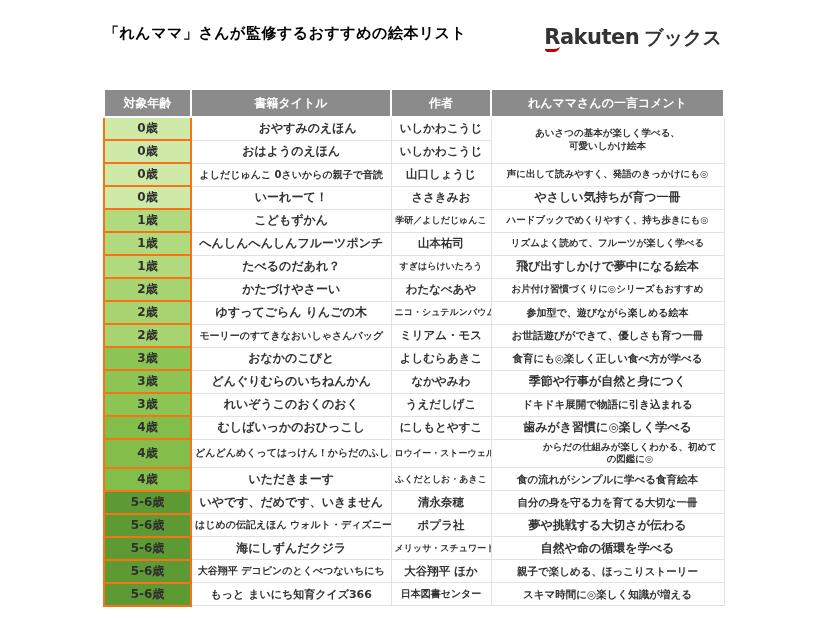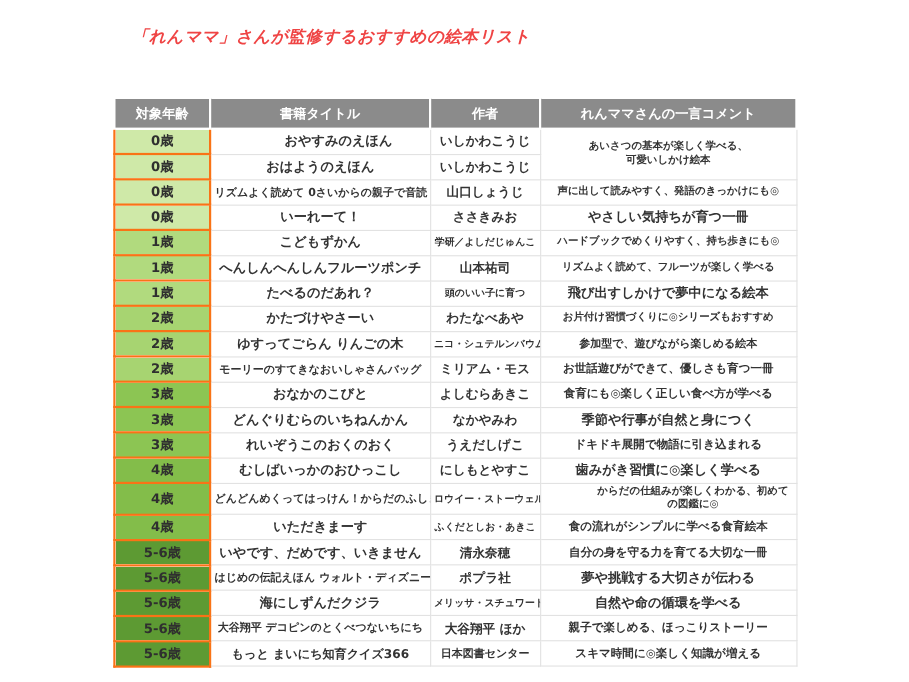--- a/index.html
+++ b/index.html
@@ -2,22 +2,22 @@
 <html><head>
 <meta charset="utf-8">
 <style>
   * { margin:0; padding:0; box-sizing:border-box; }
   body { background:#fff; font-family:"DejaVu Sans", sans-serif; }
   .page {
     position:relative; width:826px; height:620px; background:#ffffff;
     overflow:hidden; color:#333;
   }
   .page-title {
-    position:absolute; left:120px; top:24px;
-    font-size:15px; font-weight:bold; color:#ef4444; letter-spacing:0.5px;font-style:italic;
+    position:absolute; left:104px; top:24px;
+    font-size:15px; font-weight:bold; color:#000000; letter-spacing:0.5px;
   }
   .logo {
     position:absolute; top:25px; right:104px;
     font-weight:bold; white-space:nowrap;
   }
   .logo .brand {
     position:relative; font-size:21px; letter-spacing:-0.5px;
   }
   .logo .brand .swoosh {
     position:absolute; left:1px; bottom:-3px; width:15px; height:6px;
@@ -58,20 +58,23 @@
     font-size:6px; font-weight:normal; letter-spacing:1px; color:#555;
   }
 </style>
 </head>
 <body>
 
 <div class="page">
 
   <div class="page-title">「れんママ」さんが監修するおすすめの絵本リスト</div>
 
+  <div class="logo">
+    <span class="brand"><span>Rakuten</span><span class="swoosh"></span></span><span class="suffix">ブックス</span>
+  </div>
 
   <table class="book-table">
     <colgroup>
       <col class="c-age">
         <col class="c-title">
         <col class="c-author">
         <col class="c-comment">
     </colgroup>
     <thead>
       <tr>
@@ -89,21 +92,21 @@
           <td class="comment-cell" rowspan="2" style="font-size: 9.5px;">あいさつの基本が楽しく学べる、
 可愛いしかけ絵本</td>
         </tr>
         <tr>
           <td class="age-cell" style="background: rgb(207, 233, 168);">0歳</td>
           <td style="font-size: 12px;">おはようのえほん</td>
           <td style="font-size: 11.5px;">いしかわこうじ</td>
         </tr>
         <tr>
           <td class="age-cell" style="background: rgb(207, 233, 168);">0歳</td>
-          <td style="font-size: 10px;">リズムよく読めて 0さいからの親子で音読</td>
+          <td style="font-size: 10px;">よしだじゅんこ 0さいからの親子で音読</td>
           <td style="font-size: 11.5px;">山口しょうじ</td>
           <td class="comment-cell" style="font-size: 9.5px;">声に出して読みやすく、発語のきっかけにも◎</td>
         </tr>
         <tr>
           <td class="age-cell" style="background: rgb(207, 233, 168);">0歳</td>
           <td style="font-size: 12px;">いーれーて！</td>
           <td style="font-size: 11.5px;">ささきみお</td>
           <td class="comment-cell" style="font-size: 12px;">やさしい気持ちが育つ一冊</td>
         </tr>
         <tr>
@@ -114,21 +117,21 @@
         </tr>
         <tr>
           <td class="age-cell" style="background: rgb(177, 218, 126);">1歳</td>
           <td style="font-size: 12px;">へんしんへんしんフルーツポンチ</td>
           <td style="font-size: 11.5px;">山本祐司</td>
           <td class="comment-cell" style="font-size: 9.5px;">リズムよく読めて、フルーツが楽しく学べる</td>
         </tr>
         <tr>
           <td class="age-cell" style="background: rgb(177, 218, 126);">1歳</td>
           <td style="font-size: 12px;">たべるのだあれ？</td>
-          <td style="font-size: 9px;">頭のいい子に育つ</td>
+          <td style="font-size: 9px;">すぎはらけいたろう</td>
           <td class="comment-cell" style="font-size: 12px;">飛び出すしかけで夢中になる絵本</td>
         </tr>
         <tr>
           <td class="age-cell" style="background: rgb(167, 212, 113);">2歳</td>
           <td style="font-size: 12px;">かたづけやさーい</td>
           <td style="font-size: 11.5px;">わたなべあや</td>
           <td class="comment-cell" style="font-size: 9.5px;">お片付け習慣づくりに◎シリーズもおすすめ</td>
         </tr>
         <tr>
           <td class="age-cell" style="background: rgb(167, 212, 113);">2歳</td>

